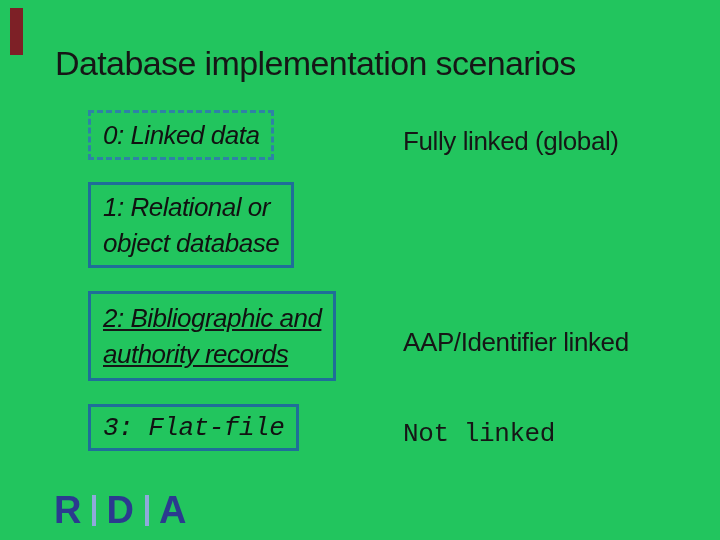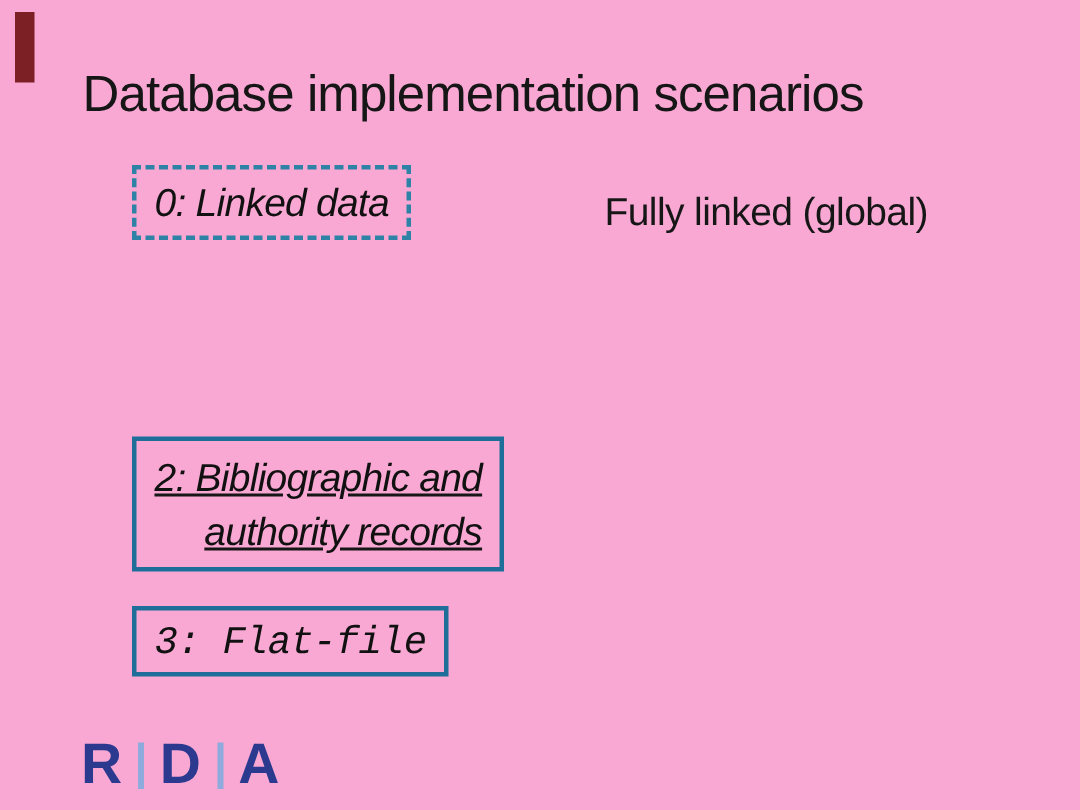--- a/index.html
+++ b/index.html
@@ -1,19 +1,19 @@
 <!DOCTYPE html>
 <html><head>
 <meta charset="utf-8">
 <style>
   html,body{margin:0;padding:0;background:#ffffff;}
   .slide{
     position:relative;
     width:720px;height:540px;
-    background:#f9a8d4;
+    background:#22c55e;
     overflow:hidden;
     font-family:"Liberation Sans", sans-serif;
     color:#161616;
   }
   .accent-bar{
     position:absolute;
     left:10px;top:8px;width:13px;height:47px;
     background:#7d2026;
   }
   .slide-title{
@@ -22,21 +22,20 @@
     font-size:34px;
     letter-spacing:-0.6px;
     color:#161616;
     white-space:nowrap;
   }
   .row{
     position:absolute;
     left:88px;right:18px;
     display:flex;
     align-items:center;
-    text-align:right;
   }
   .row-0{top:110px;height:50px;}
   .row-1{top:182px;height:86px;}
   .row-2{top:291px;height:90px;text-decoration:underline;}
   .row-3{top:404px;height:47px;font-family:Liberation Mono, monospace;}
   .scenario-box{
     box-sizing:border-box;
     font-style:italic;
     font-size:26px;
     letter-spacing:-0.5px;
@@ -88,33 +87,39 @@
   <div class="slide-title">Database implementation scenarios</div>
 
   <div class="row row-0">
     <div class="scenario-box dashed">
       <span>0: Linked data</span>
     </div>
     <div class="linkage-label">Fully linked (global)</div>
   </div>
 
   <div class="row row-1">
+    <div class="scenario-box solid">
+      <span>1: Relational or
+object database</span>
+    </div>
   </div>
 
   <div class="row row-2">
     <div class="scenario-box solid">
       <span>2: Bibliographic and
 authority records</span>
     </div>
+    <div class="linkage-label">AAP/Identifier linked</div>
   </div>
 
   <div class="row row-3">
     <div class="scenario-box solid">
       <span>3: Flat-file</span>
     </div>
+    <div class="linkage-label">Not linked</div>
   </div>
 
   <div class="rda-logo">
     <span class="logo-letter">R</span>
     <span class="logo-sep"></span>
     <span class="logo-letter">D</span>
     <span class="logo-sep"></span>
     <span class="logo-letter">A</span>
   </div>
 

